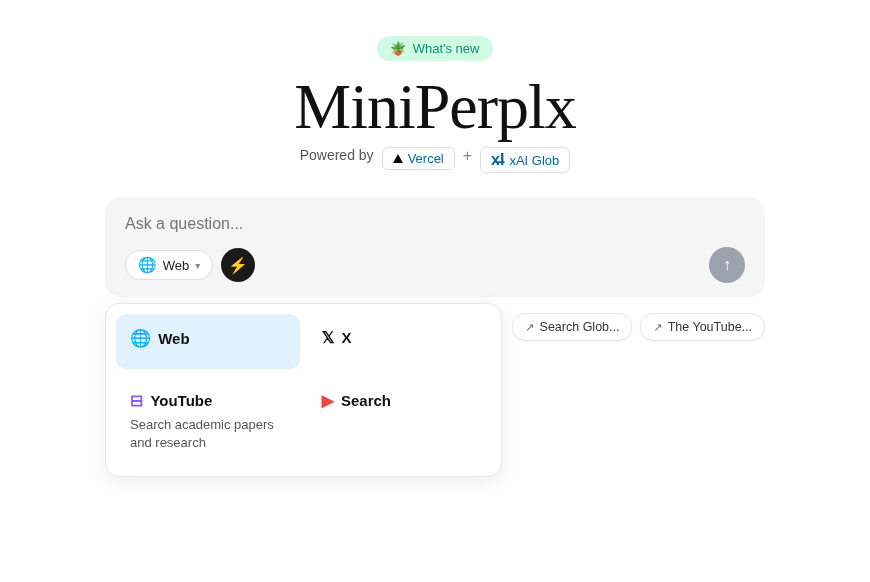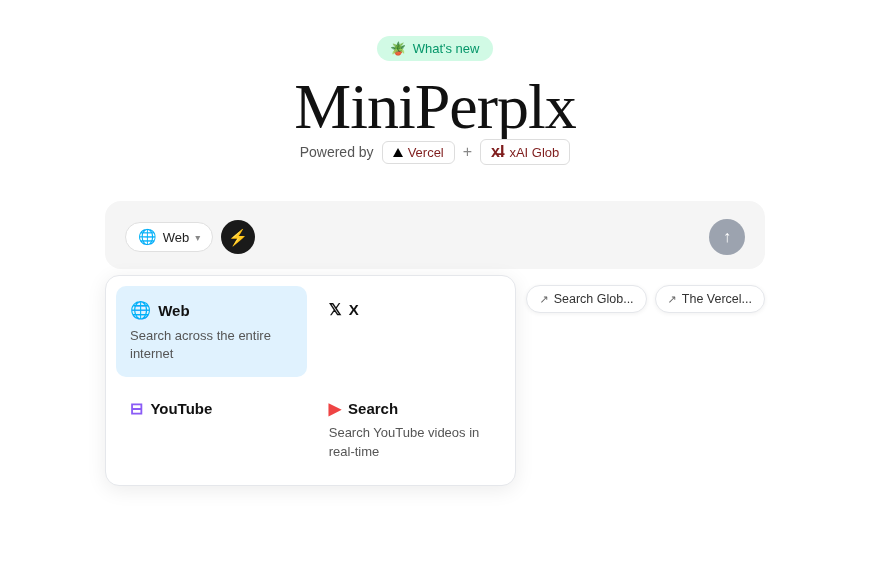--- a/index.html
+++ b/index.html
@@ -28,43 +28,43 @@
       margin-bottom: 14px;
       cursor: pointer;
     }
 
     .app-title {
       font-size: 64px;
       font-weight: 400;
       font-family: Georgia, 'Times New Roman', serif;
       letter-spacing: -1px;
       color: #111;
-      margin-bottom: 0;
+      margin-bottom: 8px;
       line-height: 1;
     }
 
     .powered-by {
       display: flex;
-      align-items: center;
+      align-items: flex-start;
       gap: 8px;
       font-size: 14px;
       color: #555;
-      margin-bottom: 36px;
+      margin-bottom: 24px;
     }
 
     .powered-by-badge {
       display: inline-flex;
       align-items: center;
       gap: 5px;
       border: 1px solid #ddd;
       border-radius: 6px;
       padding: 3px 10px;
       font-size: 13px;
       font-weight: 500;
-      color: #7f1d1d;
+      color: #0369a1;
       background: #fff;
     }
 
     .powered-by-plus {
       color: #888;
       font-size: 16px;
     }
 
     .search-container {
       width: 660px;
@@ -251,20 +251,21 @@
     <span>Vercel</span>
   </div>
   <span class="powered-by-plus">+</span>
   <div class="powered-by-badge">
     <span style="font-weight:700;font-size:16px;">x̶I</span>
     <span>xAI Glob</span>
   </div>
 </div>
 
 <div class="search-container">
+  <input class="search-input" type="text" placeholder="Ask a question..." style="">
   <div class="search-bottom-row">
     <div class="search-bottom-left">
       <div class="web-selector">
         <span class="globe-icon">🌐</span>
         <span>Web</span>
         <span class="chevron">▾</span>
       </div>
       <div class="flash-btn">
         <span>⚡</span>
       </div>
@@ -276,50 +277,49 @@
 </div>
 
 <div class="dropdown-panel">
   <div class="dropdown-grid">
 
     <div class="dropdown-card active">
       <div class="dropdown-card-title">
         <span class="icon-globe">🌐</span>
         <span>Web</span>
       </div>
-      <div class="dropdown-card-desc">Search across the entire internet</div>
     </div>
 
     <div class="dropdown-card">
       <div class="dropdown-card-title">
         <span class="icon-x">𝕏</span>
         <span>X</span>
       </div>
     </div>
 
     <div class="dropdown-card">
       <div class="dropdown-card-title">
         <span class="icon-academic">⊟</span>
         <span>YouTube</span>
       </div>
+      <div class="dropdown-card-desc">Search academic papers and research</div>
     </div>
 
     <div class="dropdown-card">
       <div class="dropdown-card-title">
         <span class="icon-youtube">▶</span>
         <span>Search</span>
       </div>
-      <div class="dropdown-card-desc">Search YouTube videos in real-time</div>
     </div>
 
   </div>
 
   <div class="trending-chips">
     <div class="trending-chip">
       <span class="trend-icon">↗</span>
       <span>Search Glob...</span>
     </div>
     <div class="trending-chip">
       <span class="trend-icon">↗</span>
-      <span>The Vercel...</span>
+      <span>The YouTube...</span>
     </div>
   </div>
 </div>
 
 </body></html>

